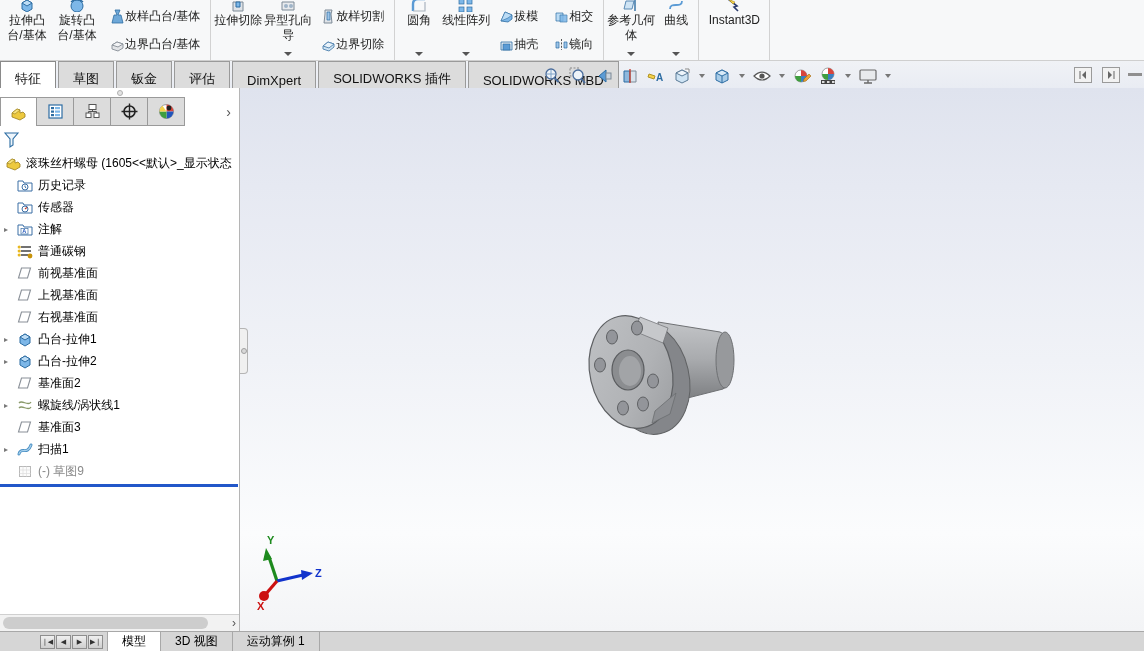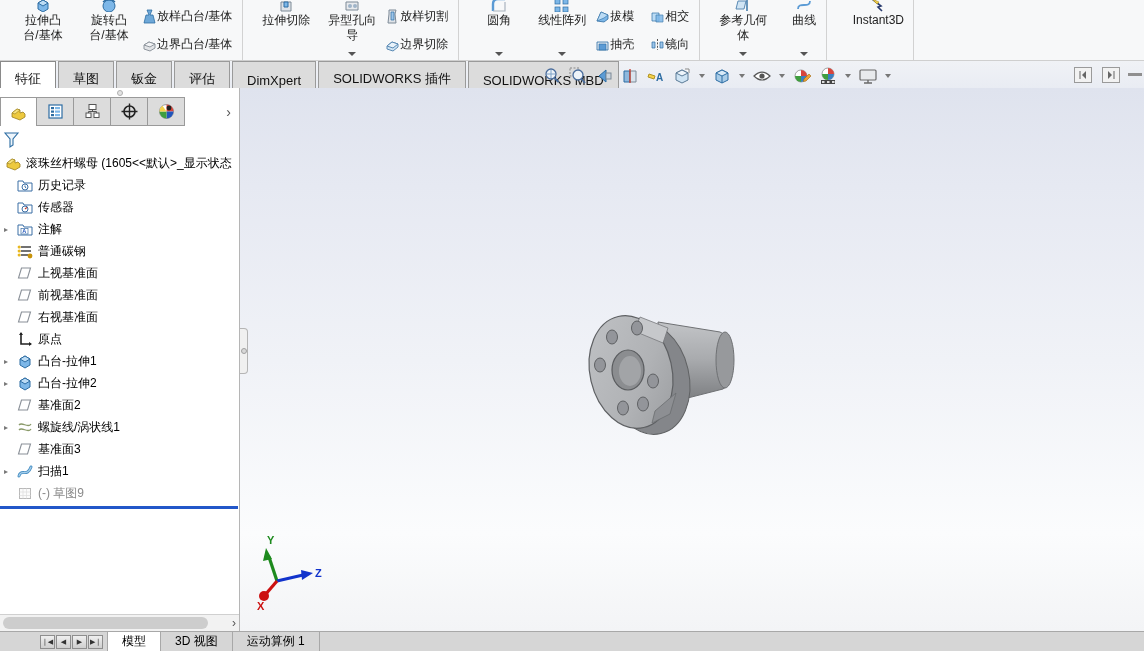--- a/index.html
+++ b/index.html
@@ -6,21 +6,21 @@
   html,body { width:1144px; height:651px; overflow:hidden;
     font-family:"Liberation Sans","DejaVu Sans",sans-serif; background:#fff; }
   #app { position:relative; width:1144px; height:651px; background:#fff; }
 
   
   #ribbon { position:absolute; left:0; top:0; width:1144px; height:60px;
     background:#f7f8f9; display:flex; align-items:stretch; }
   .rgroup { display:flex; align-items:stretch; padding:0 2px; border-right:1px solid #d2d2d2; }
   .rgroup:last-child { border-right:none; }
   .rb-large { display:flex; flex-direction:column; align-items:center; width:50px;
-    padding-top:0; cursor:default; position:relative;margin-left:16px; }
+    padding-top:0; cursor:default; position:relative; }
   .rb-icon { height:16px; margin-top:-4px; overflow:hidden; flex:none; }
   .rb-label { font-size:12px; line-height:15px; text-align:center; color:#222;
     margin-top:1px; word-break:break-all; }
   .caret { width:0; height:0; border-left:4px solid transparent; border-right:4px solid transparent;
     border-top:4px solid #555; margin-top:auto; margin-bottom:4px; }
   .small-col { display:flex; flex-direction:column; justify-content:space-around; padding:2px 4px; }
   .rb-small { display:flex; align-items:center; font-size:12px; color:#222;
     padding:2px 4px; white-space:nowrap; }
   .rb-small svg { flex:none; }
 
@@ -568,50 +568,41 @@
             </span>
           <span class="tlabel">普通碳钢</span>
         </div>
 
         <div class="trow">
           <span class="ticon">
             <svg width="16" height="16" viewBox="0 0 16 16">
                 <path d="M4.5 3h9l-3 10h-9z" fill="none" stroke="#8a9098" stroke-width="1.1"></path>
               </svg>
             </span>
+          <span class="tlabel">前视基准面</span>
+        </div>
+
+        <div class="trow">
+          <span class="ticon">
+            <svg width="16" height="16" viewBox="0 0 16 16">
+                <path d="M4.5 3h9l-3 10h-9z" fill="none" stroke="#8a9098" stroke-width="1.1"></path>
+              </svg>
+            </span>
           <span class="tlabel">上视基准面</span>
         </div>
 
         <div class="trow">
           <span class="ticon">
             <svg width="16" height="16" viewBox="0 0 16 16">
                 <path d="M4.5 3h9l-3 10h-9z" fill="none" stroke="#8a9098" stroke-width="1.1"></path>
               </svg>
             </span>
-          <span class="tlabel">前视基准面</span>
-        </div>
-
-        <div class="trow">
-          <span class="ticon">
-            <svg width="16" height="16" viewBox="0 0 16 16">
-                <path d="M4.5 3h9l-3 10h-9z" fill="none" stroke="#8a9098" stroke-width="1.1"></path>
-              </svg>
-            </span>
           <span class="tlabel">右视基准面</span>
         </div>
 
-        <div class="trow">
-          <span class="ticon">
-            <svg width="16" height="16" viewBox="0 0 16 16">
-                <path d="M4 2v11h10" fill="none" stroke="#222" stroke-width="1.6"></path>
-                <path d="M2 4L4 1l2 3zM12 11l3 2-3 2z" fill="#222"></path>
-              </svg>
-            </span>
-          <span class="tlabel">原点</span>
-        </div>
 
         <div class="trow">
           <span class="exp">▸</span>
           <span class="ticon">
             <svg width="16" height="16" viewBox="0 0 16 16">
                 <path d="M3 6l5-3 5 3v6l-5 3-5-3z" fill="#7db7e8" stroke="#2d6da3"></path>
                 <path d="M3 6l5-3 5 3-5 3z" fill="#bcdcf5" stroke="#2d6da3"></path>
               </svg>
             </span>
           <span class="tlabel">凸台-拉伸1</span>

